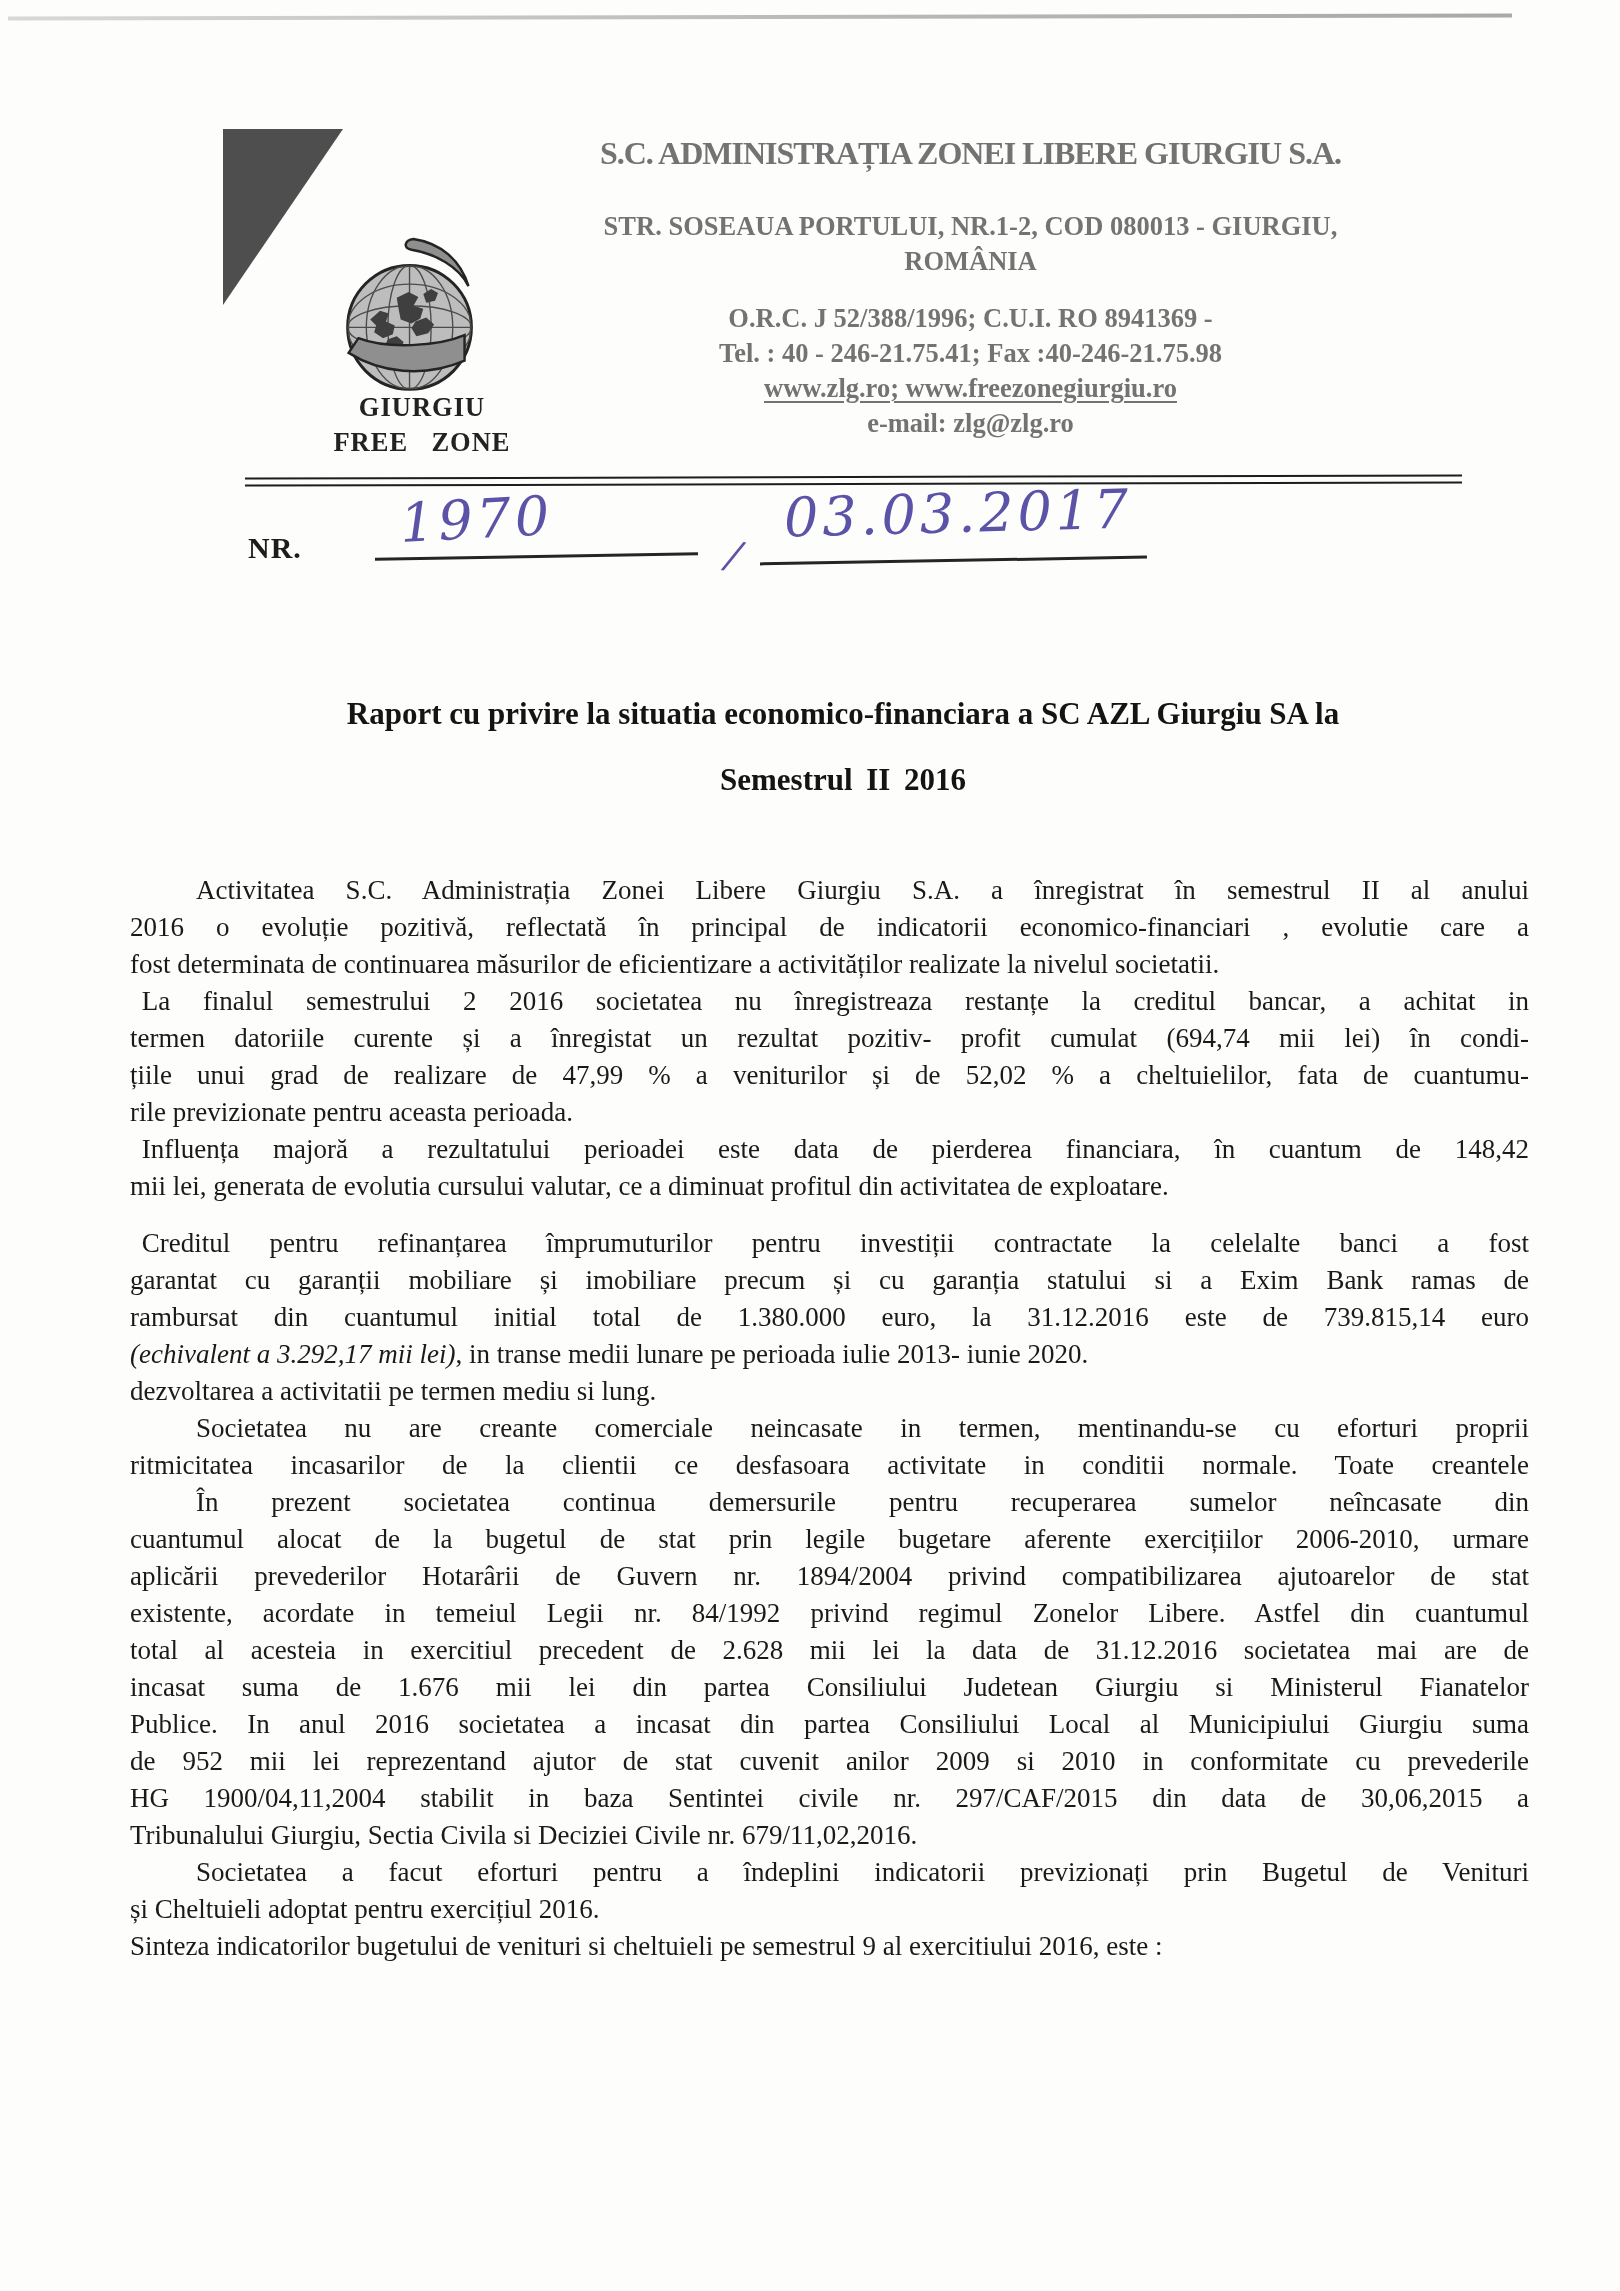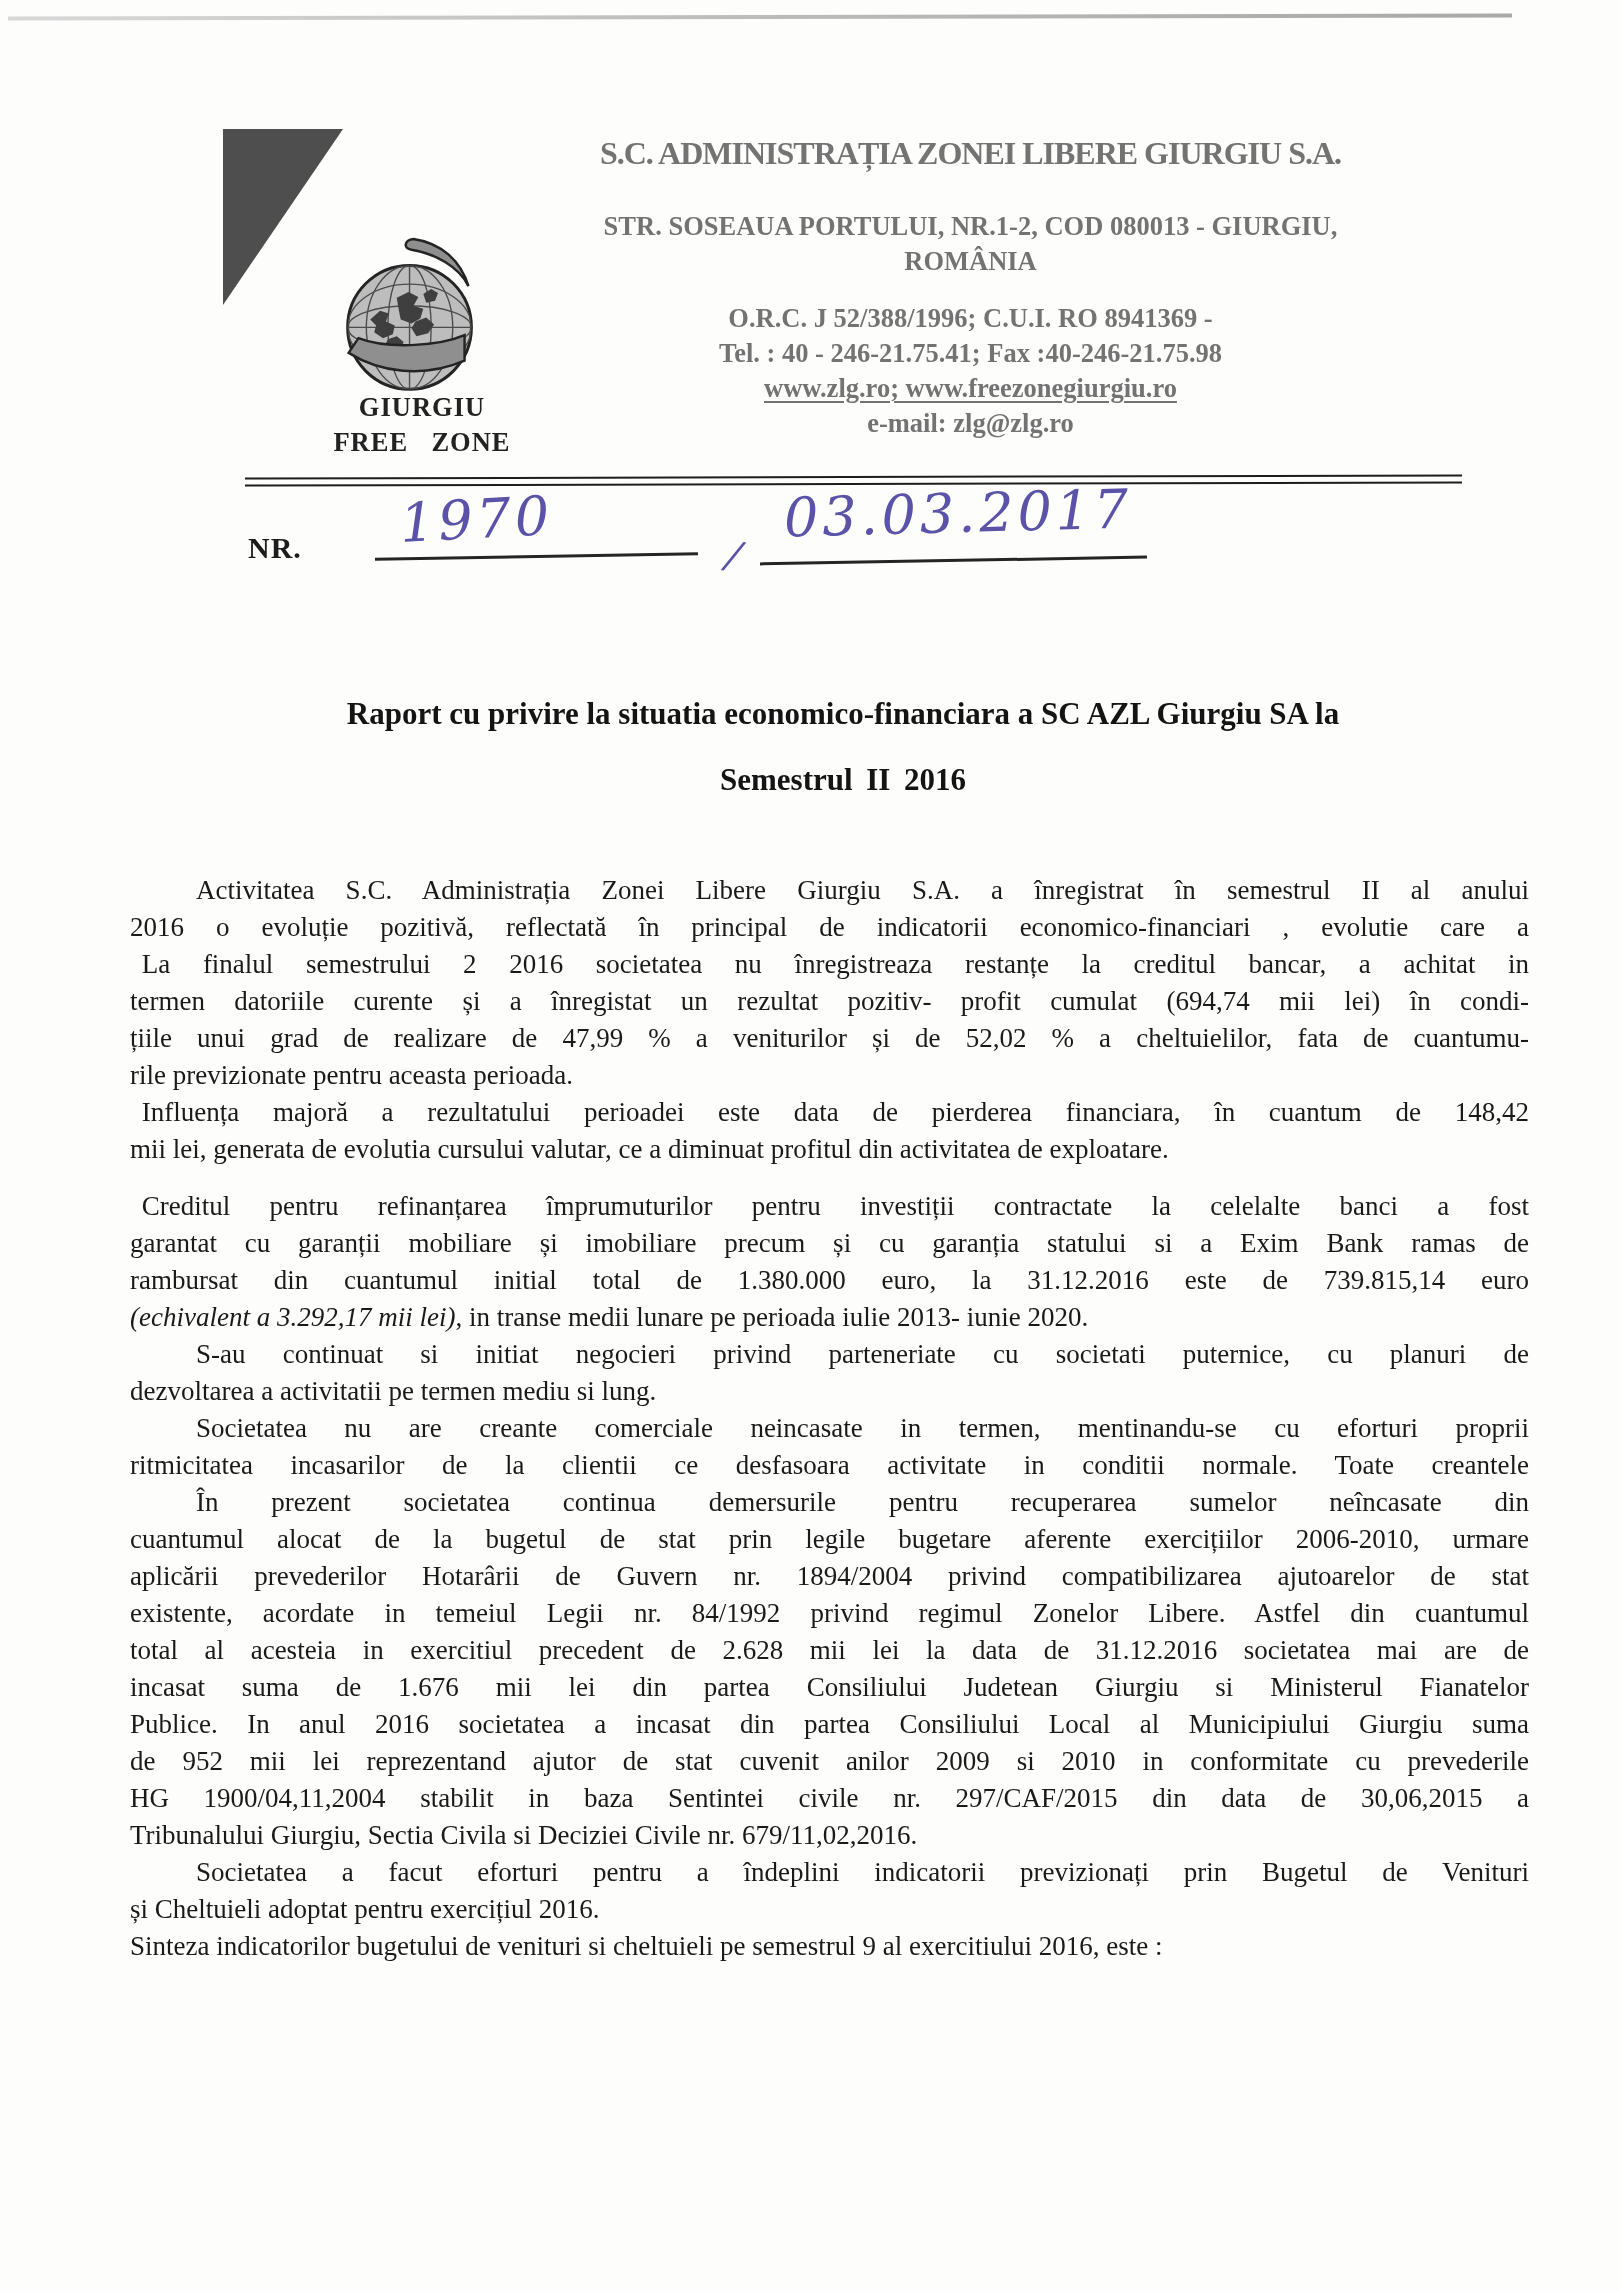--- a/index.html
+++ b/index.html
@@ -135,39 +135,39 @@
 
   <div class="doc-title">
     <div class="t1">Raport cu privire la situatia economico-financiara a  SC AZL Giurgiu SA la</div>
     <div class="t2">Semestrul II  2016</div>
   </div>
 
   <div class="doc-body">
       <div class="para">
         <div class="pline" style="text-indent: 66px;"><span>Activitatea S.C. Administrația Zonei Libere Giurgiu S.A. a înregistrat în semestrul II al anului</span></div>
         <div class="pline"><span>2016 o evoluție pozitivă, reflectată în principal de indicatorii economico-financiari , evolutie care a</span></div>
+        <div class="pline last"><span>fost determinata de continuarea măsurilor de eficientizare a activităților realizate la nivelul societatii.</span></div>
       </div>
       <div class="para">
         <div class="pline" style="text-indent: 11.8px;"><span>La finalul semestrului 2 2016 societatea nu înregistreaza restanțe la creditul bancar, a achitat in</span></div>
         <div class="pline"><span>termen datoriile curente și a înregistat un rezultat pozitiv- profit cumulat  (694,74 mii lei) în condi-</span></div>
         <div class="pline"><span>țiile unui grad de realizare de 47,99 % a veniturilor și de 52,02 % a cheltuielilor, fata de cuantumu-</span></div>
         <div class="pline last"><span>rile previzionate pentru aceasta perioada.</span></div>
       </div>
       <div class="para">
         <div class="pline" style="text-indent: 11.8px;"><span>Influența majoră  a rezultatului perioadei este data de pierderea financiara, în cuantum de 148,42</span></div>
         <div class="pline last"><span>mii lei, generata  de evolutia cursului valutar,  ce a diminuat profitul din activitatea de exploatare.</span></div>
       </div>
       <div class="para" style="margin-top: 19.6px;">
         <div class="pline" style="text-indent: 11.8px;"><span>Creditul pentru refinanțarea împrumuturilor pentru investiții contractate la celelalte banci a fost</span></div>
         <div class="pline"><span>garantat cu garanții mobiliare și imobiliare precum și cu garanția statului si a Exim Bank ramas de</span></div>
         <div class="pline"><span>rambursat din cuantumul initial total de 1.380.000 euro, la 31.12.2016 este de 739.815,14 euro</span></div>
         <div class="pline last"><span style="font-style: italic;">(echivalent a 3.292,17 mii lei)</span><span>, in transe medii lunare pe perioada iulie 2013- iunie 2020.</span></div>
       </div>
       <div class="para">
-        <div class="pline" style="text-indent: 66px;"><span>S-au continuat si initiat negocieri privind parteneriate cu societati puternice, cu planuri de</span></div>
         <div class="pline last"><span>dezvoltarea a activitatii pe termen mediu si lung.</span></div>
       </div>
       <div class="para">
         <div class="pline" style="text-indent: 66px;"><span>Societatea nu are creante comerciale neincasate in termen, mentinandu-se cu eforturi proprii</span></div>
         <div class="pline"><span>ritmicitatea incasarilor de la clientii ce desfasoara activitate in conditii normale. Toate creantele</span></div>
       </div>
       <div class="para">
         <div class="pline" style="text-indent: 66px;"><span>În prezent societatea continua demersurile pentru recuperarea sumelor neîncasate din</span></div>
         <div class="pline"><span>cuantumul alocat de la bugetul de stat prin legile bugetare aferente exercițiilor 2006-2010, urmare</span></div>
         <div class="pline"><span>aplicării prevederilor Hotarârii de Guvern nr. 1894/2004 privind compatibilizarea ajutoarelor de stat</span></div>

